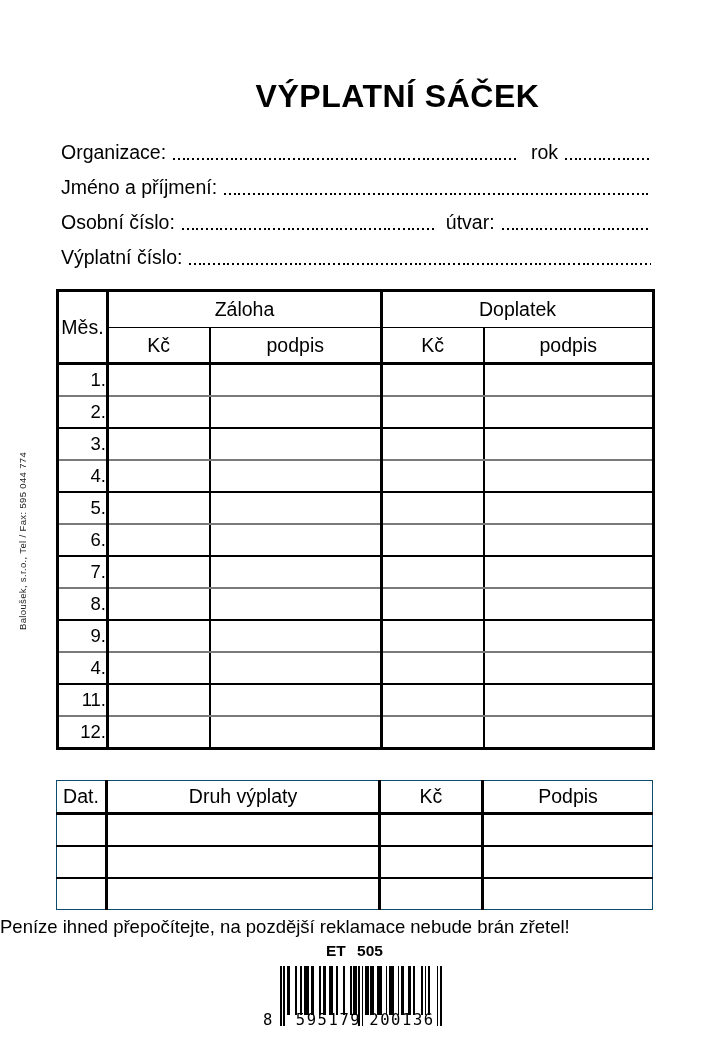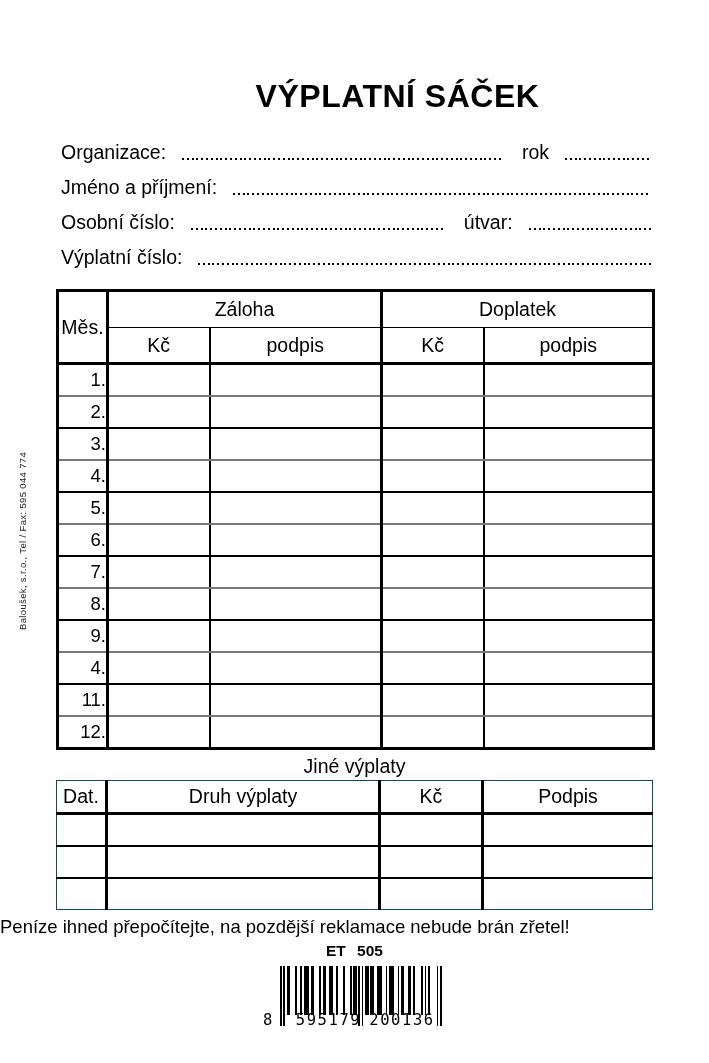--- a/index.html
+++ b/index.html
@@ -14,21 +14,21 @@
     transform:rotate(-90deg);transform-origin:0 100%;
     font-size:9.5px;letter-spacing:.35px;white-space:nowrap;color:#222;
   }
   
   .title{
     position:absolute;top:78px;left:0;width:100%;text-align:center;
     font-size:32px;font-weight:bold;letter-spacing:.5px;margin-left:43px;
   }
   
   .form-area{position:absolute;left:61px;top:0;width:590px;}
-  .fline{position:absolute;left:0;width:590px;display:flex;align-items:baseline;font-size:19.5px;white-space:nowrap;gap:9px;}
+  .fline{position:absolute;left:0;width:590px;display:flex;align-items:baseline;font-size:19.5px;white-space:nowrap;}
   .fline .lbl{flex:0 0 auto;}
   .dots{
     align-self:flex-end;height:2.2px;margin-bottom:4px;
     background-image:repeating-linear-gradient(to right,#000 0 2px,transparent 2px 4.8px);
   }
   .dots.grow{flex:1 1 auto;margin-left:7px;}
   .dots.fix{flex:0 0 auto;margin-left:7px;}
   .fline .lbl.mid{margin-left:12px;text-align:center;}
   .l1{top:141px}.l2{top:176px}.l3{top:211px}.l4{top:246px}
   
@@ -204,21 +204,20 @@
         <tr class="data ">
           <td class="mon b-r-thick">12.</td>
           <td class="b-r-thin"></td>
           <td class="b-r-thick"></td>
           <td class="b-r-thin"></td>
           <td class=""></td>
         </tr>
       </tbody>
   </table>
 
-  <div class="other-heading">Jiné výplaty</div>
 
   <table class="otable">
     <colgroup>
         <col style="width:50px">
         <col style="width:273px">
         <col style="width:103px">
         <col style="width:170px">
       </colgroup>
     <thead>
       <tr>

